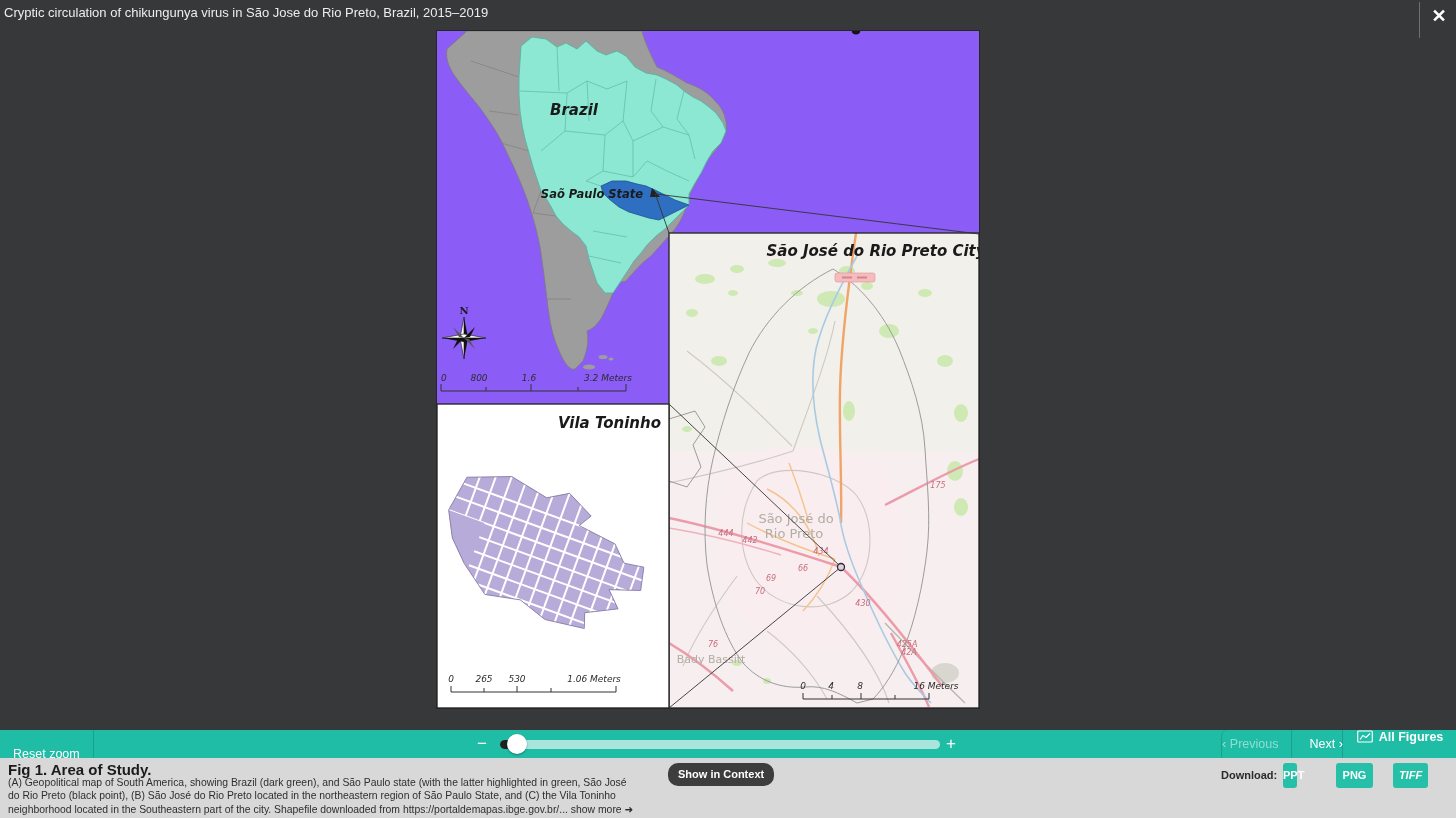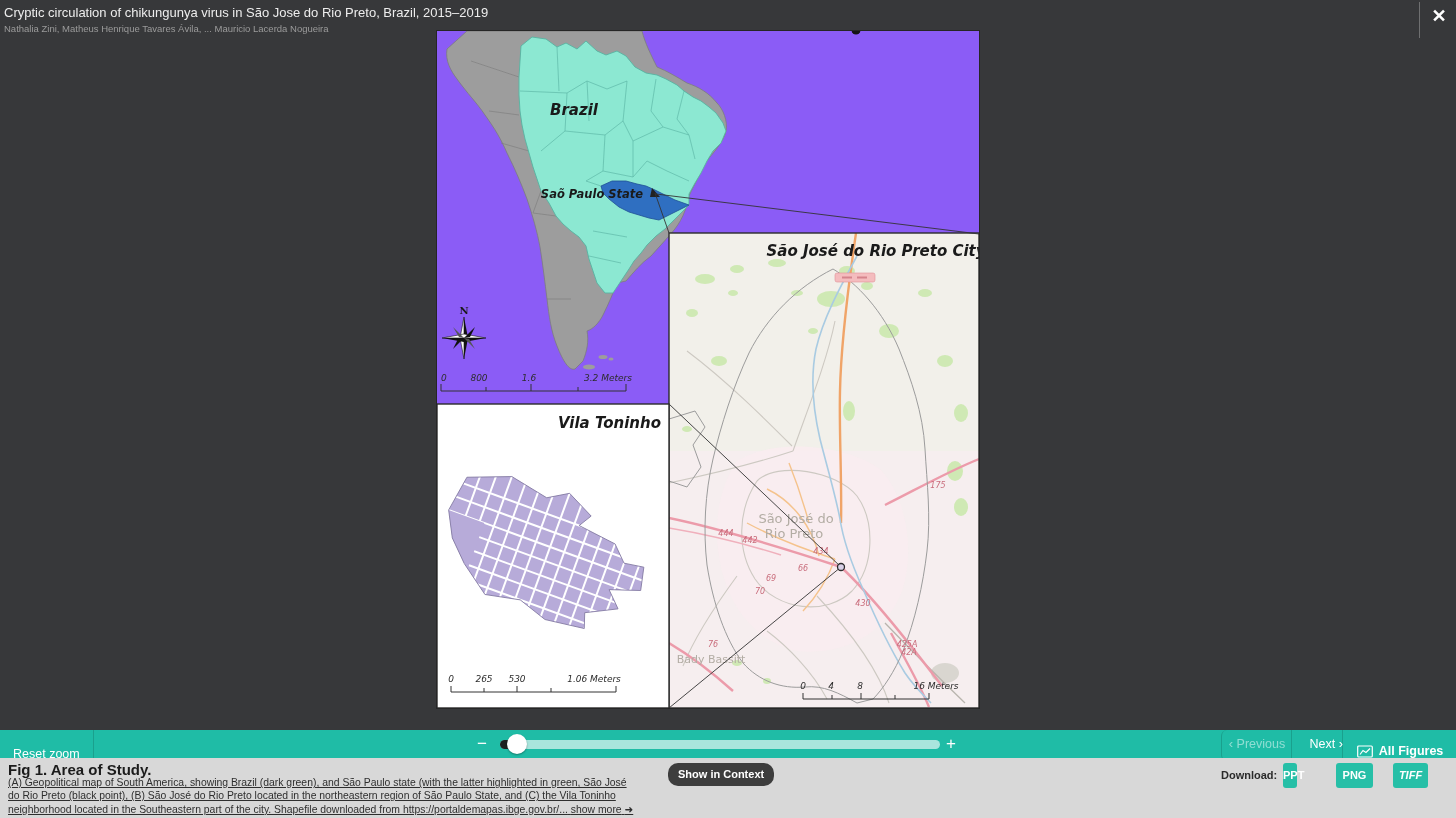--- a/index.html
+++ b/index.html
@@ -20,52 +20,51 @@
   
   .toolbar{position:absolute;left:0;top:730px;width:1456px;height:28px;background:#1fbca6;color:#fff;font-size:12.5px;}
   .reset-zoom{position:absolute;left:0;top:0;height:28px;line-height:28px;padding:10px 13px;
     border-right:1px solid rgba(0,0,0,.15);cursor:pointer;}
   .zoom-minus{position:absolute;left:477px;top:0;height:28px;line-height:27px;font-size:17px;cursor:pointer;}
   .zoom-plus{position:absolute;left:946px;top:0;height:28px;line-height:27px;font-size:17px;cursor:pointer;}
   .slider-track{position:absolute;left:500px;top:10px;width:440px;height:9px;background:rgba(255,255,255,.62);border-radius:5px;cursor:pointer;}
   .slider-fill{position:absolute;left:500px;top:10px;width:14px;height:9px;background:#1d2220;border-radius:5px;}
   .slider-handle{position:absolute;left:507px;top:4px;width:20px;height:20px;border-radius:50%;background:#fff;
     box-shadow:0 1px 2px rgba(0,0,0,.35);cursor:grab;}
-  .nav-prev{position:absolute;left:1221px;top:0;width:70px;height:31px;line-height:28px;text-align:center;
+  .nav-prev{position:absolute;left:1221px;top:0;width:70px;height:31px;line-height:28px;
     color:rgba(255,255,255,.5);border-left:1px solid rgba(0,0,0,.15);cursor:default;border-radius:6px;}
   .nav-next{position:absolute;left:1291px;top:0;width:51px;height:28px;line-height:28px;text-align:right;
     border-left:1px solid rgba(0,0,0,.15);cursor:pointer;}
   .nav-all{position:absolute;left:1342px;top:0;width:114px;height:28px;border-left:1px solid rgba(0,0,0,.15);
-    display:flex;align-items:flex-end;justify-content:center;gap:6px;font-weight:bold;cursor:pointer;}
+    display:flex;align-items:flex-start;justify-content:center;gap:6px;font-weight:bold;cursor:pointer;}
   .chev{font-size:13px;}
   
   .caption-strip{position:absolute;left:0;top:758px;width:1456px;height:60px;background:#d8d8d8;color:#2e2e2e;}
   .fig-heading{position:absolute;left:8px;top:3px;font-size:15px;font-weight:bold;color:#1b1b1b;}
-  .cap-lines{position:absolute;left:8px;top:18px;font-size:10.4px;line-height:13.4px;white-space:nowrap;text-decoration:underline;}
+  .cap-lines{position:absolute;left:8px;top:18px;font-size:10.4px;line-height:13.4px;white-space:nowrap;}
   .show-more{cursor:pointer;}
   .context-btn{position:absolute;left:668px;top:5px;height:23px;line-height:23px;padding:0 10px;background:#3d3d3d;
     color:#fff;font-size:11px;font-weight:bold;border-radius:10px;cursor:pointer;}
   .dl-label{position:absolute;left:1221px;top:11px;font-size:11px;font-weight:bold;color:#2a2a2a;}
   .dl-btn{position:absolute;top:5px;height:25px;line-height:25px;background:#26bfa7;color:#fff;font-weight:bold;
     font-size:11px;border-radius:3px;text-align:center;cursor:pointer;}
   .dl-ppt{left:1283px;width:14px;}
   .dl-png{left:1336px;width:37px;}
   .dl-tiff{left:1393px;width:35px;font-style:italic;}
   
   .mapbold{font-family:"DejaVu Sans",sans-serif;font-weight:bold;font-style:italic;fill:#1a1a1a;}
   .scaletxt{font-family:"DejaVu Sans",sans-serif;font-style:italic;font-size:9px;fill:#2c2c2c;}
   .roadtxt{font-family:"DejaVu Sans",sans-serif;font-style:italic;font-size:8px;fill:#c96d7c;}
   .graytxt{font-family:"DejaVu Sans",sans-serif;fill:#b3ada4;}
 </style>
 </head>
 <body>
 
 <div class="header">
   <div class="title">Cryptic circulation of chikungunya virus in São Jose do Rio Preto, Brazil, 2015–2019</div>
-  <div class="authors">Nathalia Zini,  Matheus Henrique Tavares Ávila,  ... Mauricio Lacerda Nogueira</div>
 </div>
 <div class="close-divider"></div>
 <div class="close-btn">✕</div>
 
 <div class="figure">
 <svg width="542" height="677" viewBox="0 0 542 677" xmlns="http://www.w3.org/2000/svg">
   <defs>
     <clipPath id="cityClip">
           <rect x="232" y="202" width="310" height="475"></rect>
         </clipPath>

